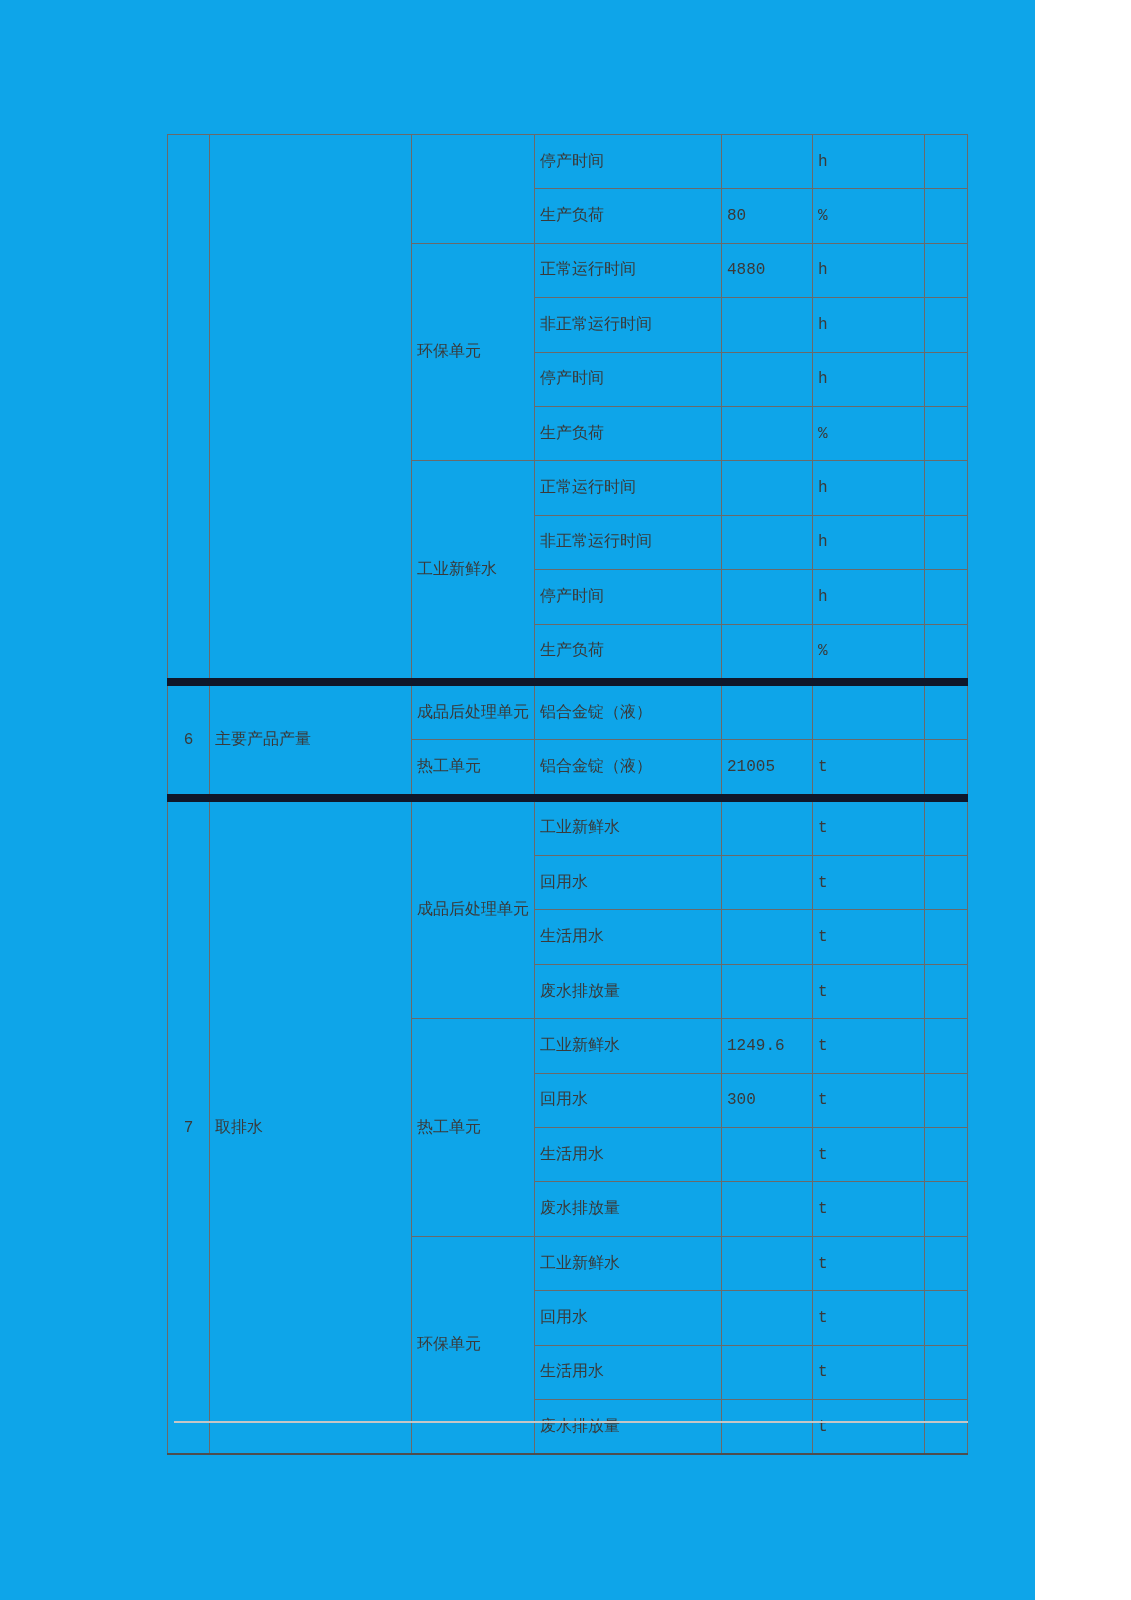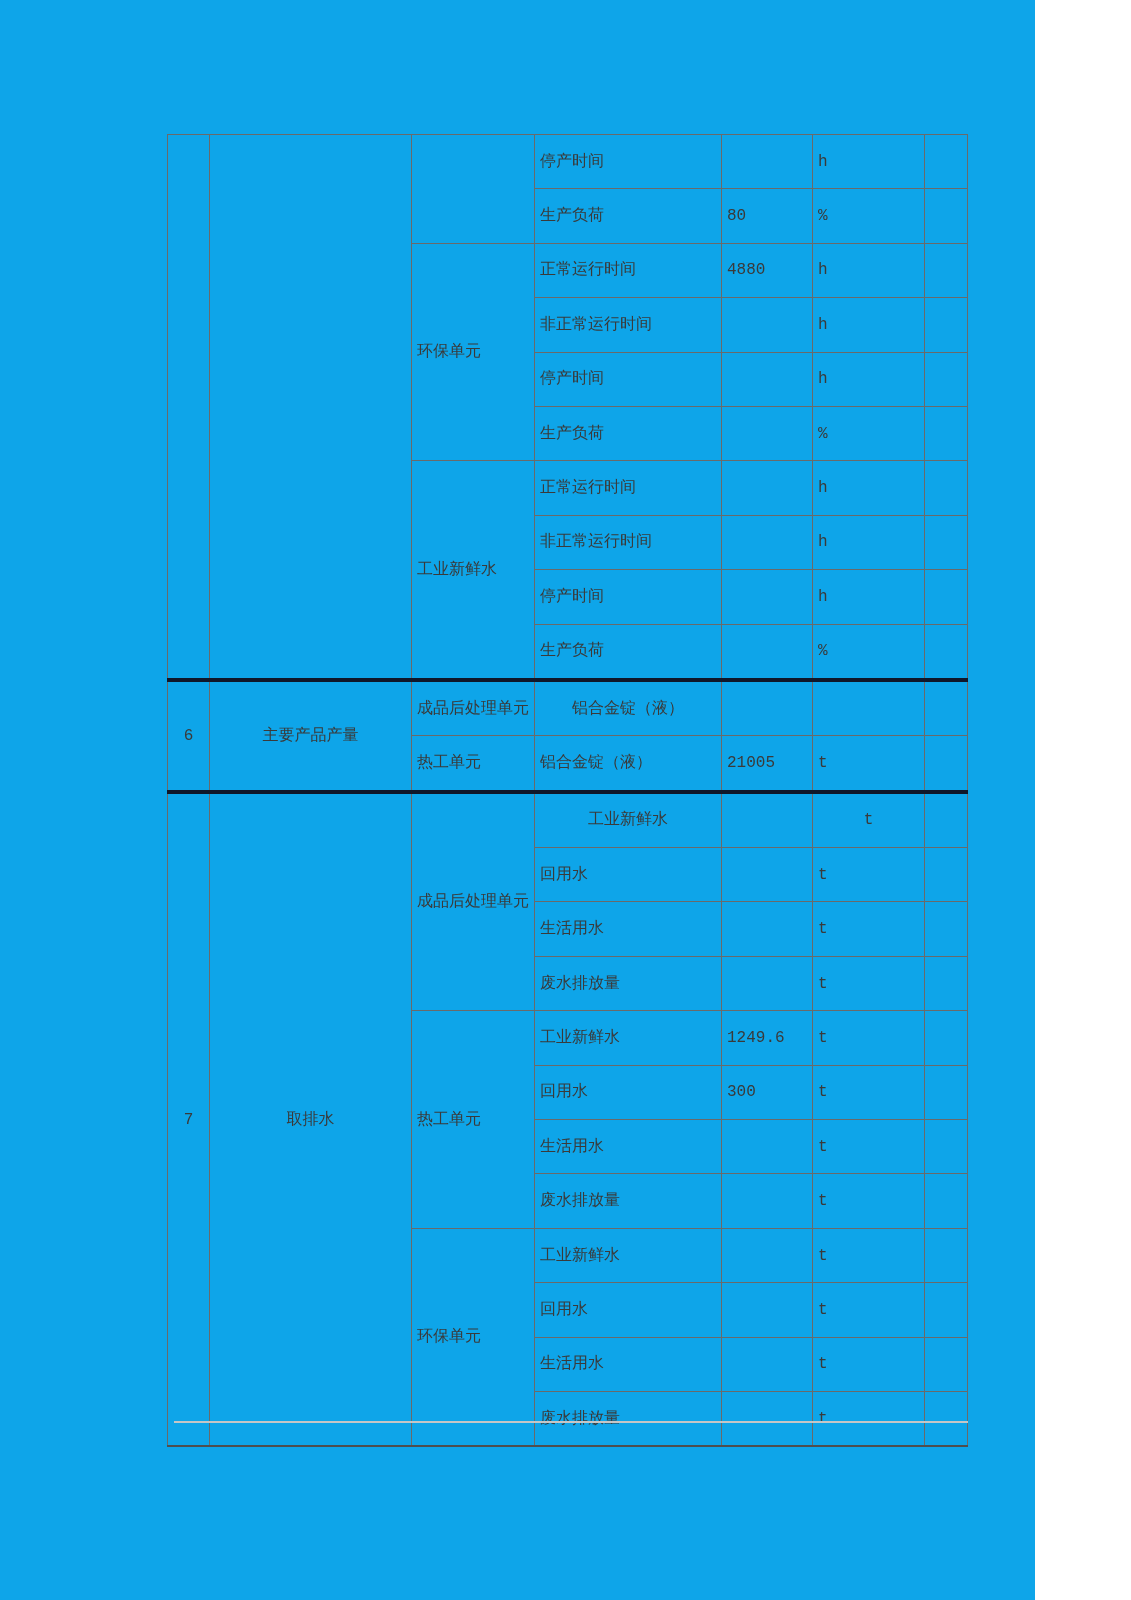--- a/index.html
+++ b/index.html
@@ -24,21 +24,21 @@
   table.report td {
     border: 1px solid #6a6a6a;
     height: 53.4px;
     vertical-align: middle;
     font-size: 16px;
     color: #3a3a3a;
     line-height: 1.25;
     padding: 0 5px;
     overflow: hidden;
   }
-  tr.sec > td { border-top: 4px solid #0f172a; text-align: center; }
+  tr.sec > td { border-top: 8px solid #0f172a; }
   td.c0 { text-align: center; padding: 0 2px; }
   td.c1 { padding: 0 4px; }
   td.c2 { padding: 0 4px; }
   td.c3, td.c4, td.c5 { padding: 0 7px; }
   .bottom-shadow {
     position: absolute;
     left: 174px;
     top: 1421px;
     width: 794px;
     height: 2px;

